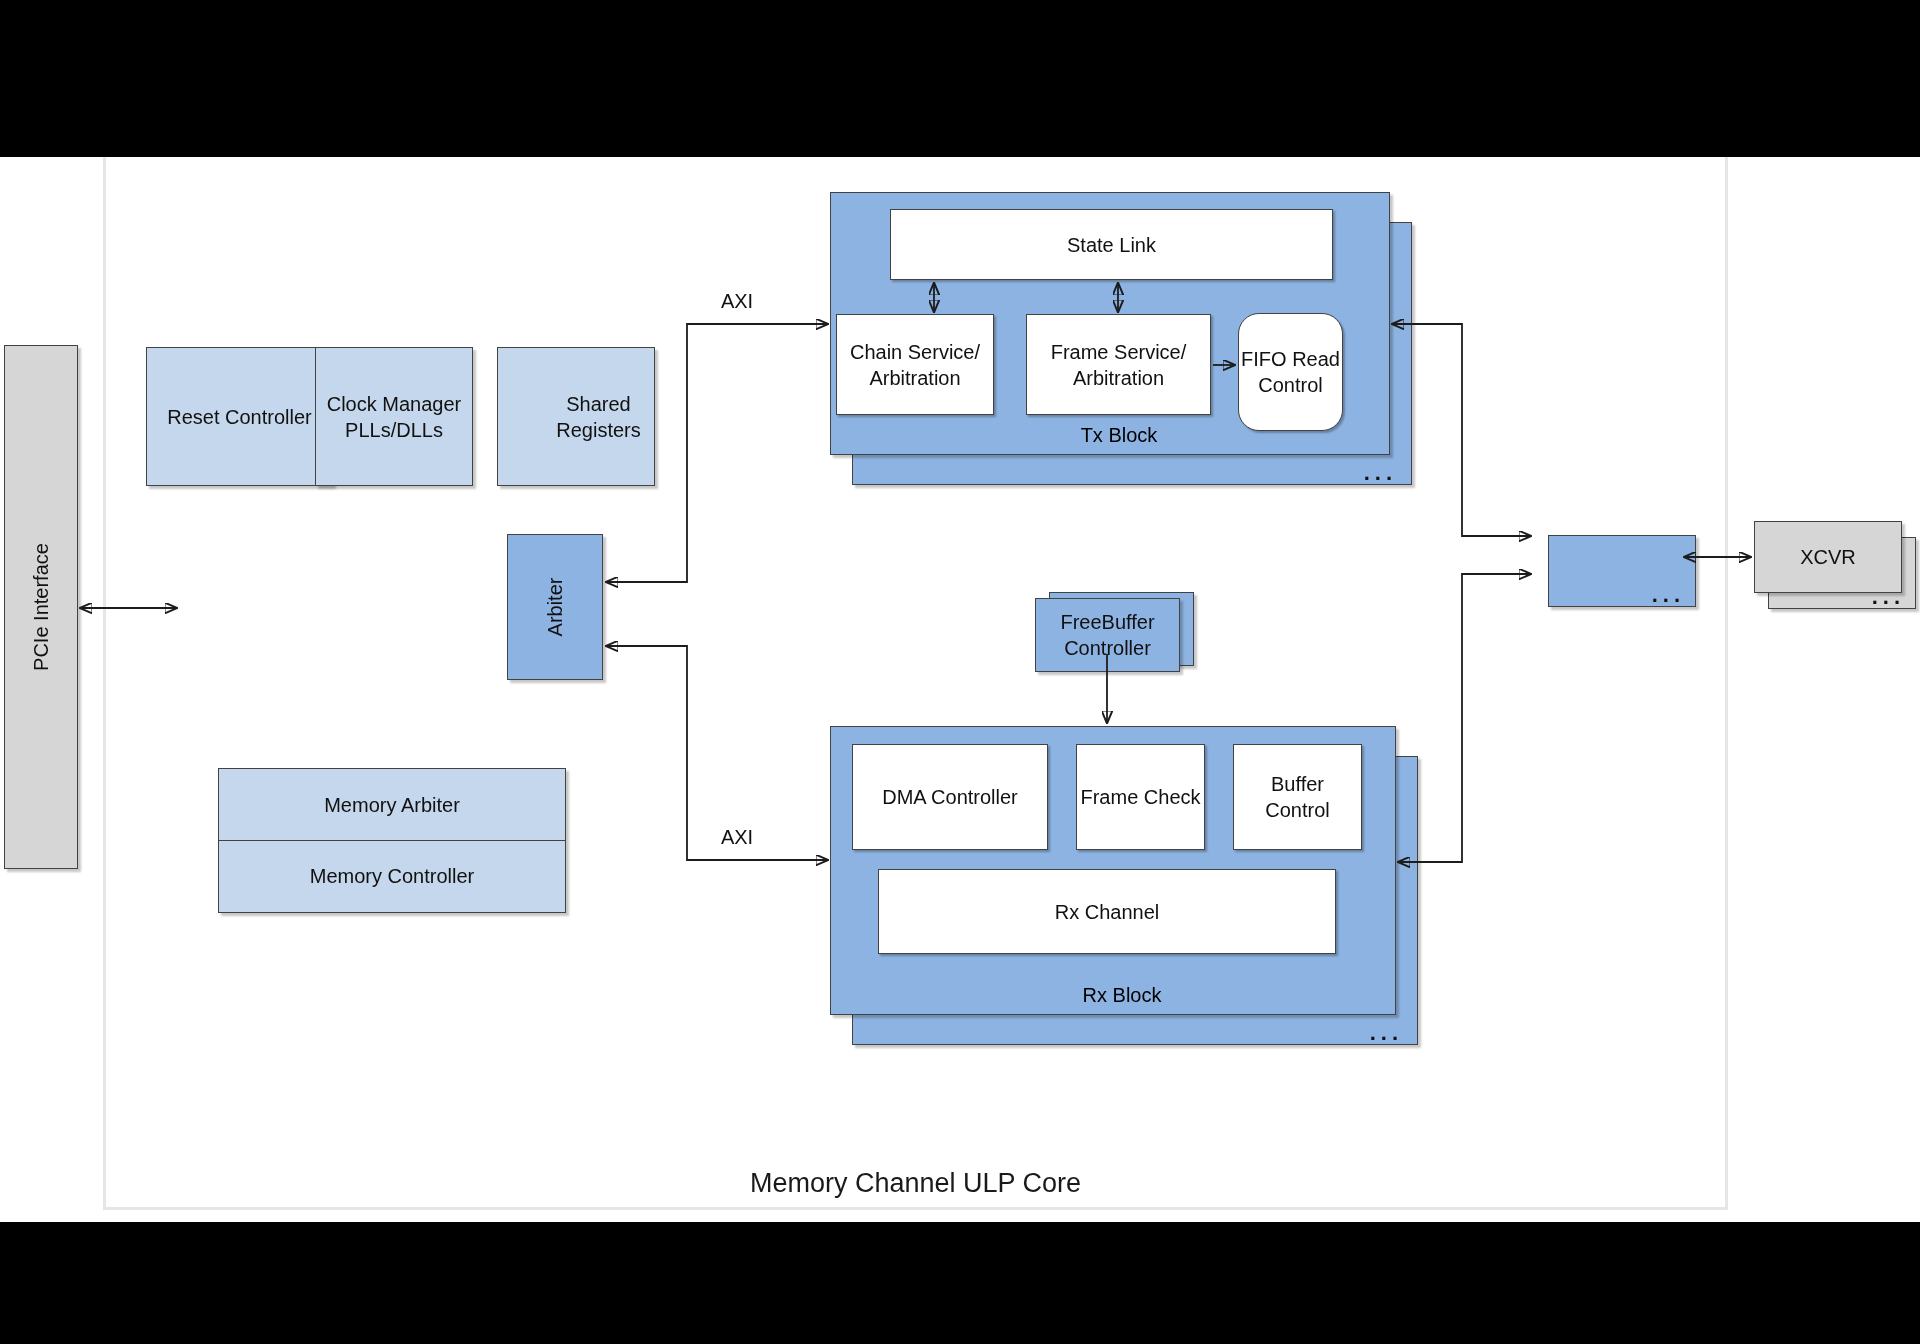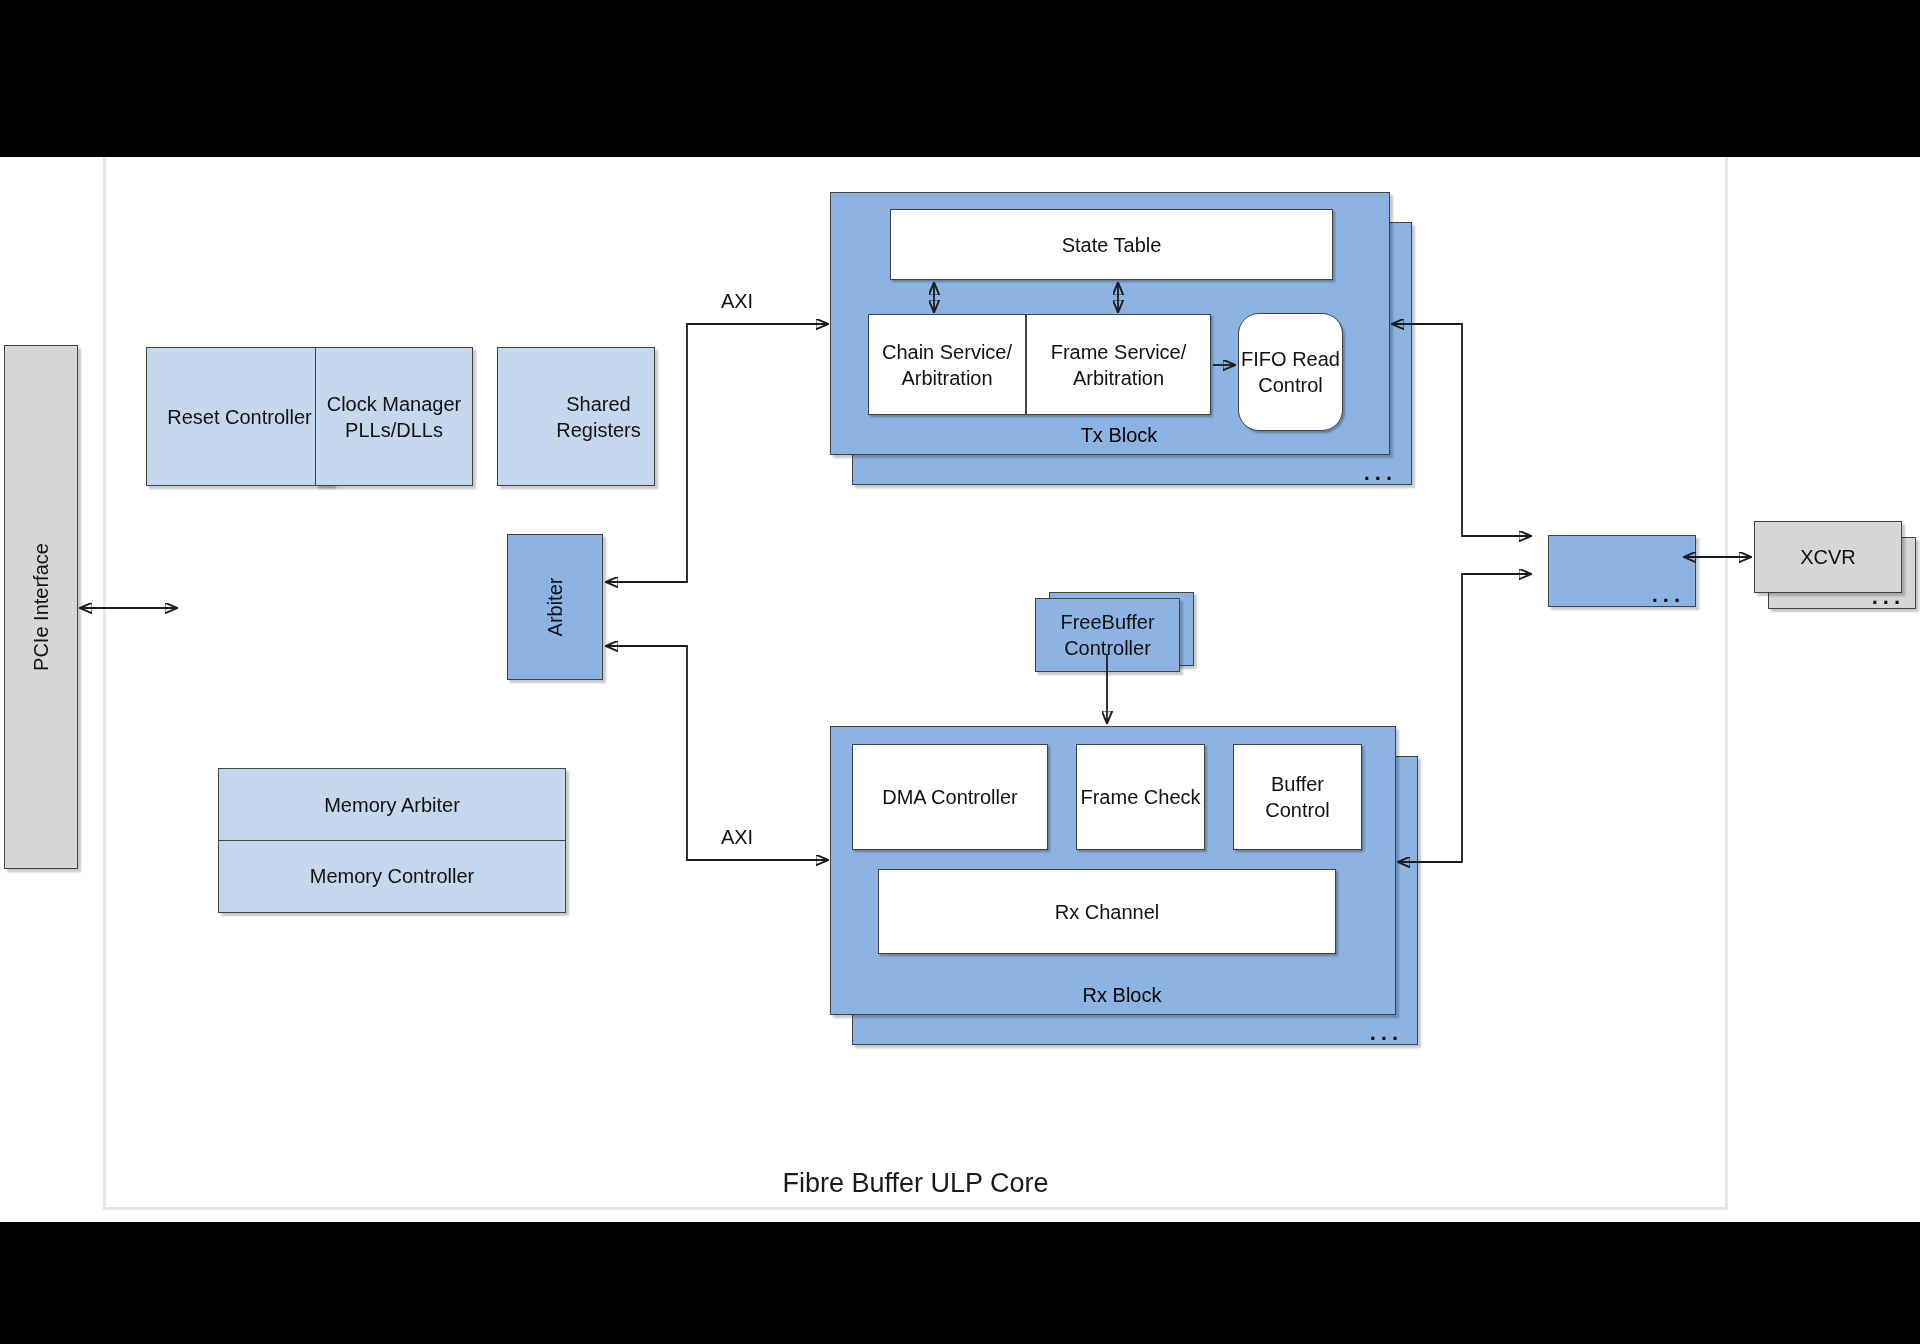--- a/index.html
+++ b/index.html
@@ -91,23 +91,23 @@
     </div>
   </div>
 
   <div class="blk mb stk" style="left:852px; top:222px; width:560px; height:263px;">
     <span class="dots">...</span>
   </div>
   <div class="blk mb" style="left:830px; top:192px; width:560px; height:263px;">
     <span class="blk-label">Tx Block</span>
   </div>
   <div class="blk wt" style="left:890px; top:209px; width:443px; height:71px;">
-    <span>State Table</span>
+    <span>State Link</span>
   </div>
-  <div class="blk wt" style="left:868px; top:314px; width:158px; height:101px;">
+  <div class="blk wt" style="left:836px; top:314px; width:158px; height:101px;">
     <span>Chain Service/
 Arbitration</span>
   </div>
   <div class="blk wt" style="left:1026px; top:314px; width:185px; height:101px;">
     <span>Frame Service/
 Arbitration</span>
   </div>
   <div class="blk wt" style="left:1238px; top:313px; width:105px; height:118px;border-radius:21px;">
     <span>FIFO Read
 Control</span>
@@ -148,21 +148,21 @@
   <div class="blk gy stk" style="left:1768px; top:537px; width:148px; height:72px;">
     <span class="dots" style="right:10px;">...</span>
   </div>
   <div class="blk gy" style="left:1754px; top:521px; width:148px; height:72px;">
     <span>XCVR</span>
   </div>
 
   <div class="float-label" style="left:695px; top:290px; width:84px;">AXI</div>
   <div class="float-label" style="left:695px; top:826px; width:84px;">AXI</div>
 
-  <div class="title">Fibre Buffer ULP Core</div>
+  <div class="title">Memory Channel ULP Core</div>
 
   <svg class="wires" width="1920" height="1344" viewBox="0 0 1920 1344">
     <defs>
       <marker id="ah" viewBox="0 0 12 10" refX="11.5" refY="5" markerWidth="13" markerHeight="11" markerUnits="userSpaceOnUse" orient="auto-start-reverse">
         <path d="M0,0 L12,5 L0,10 Z" fill="#1c1c1c" stroke="none"></path>
       </marker>
     </defs>
     <path d="M80,608 L177,608" marker-start="url(#ah)" marker-end="url(#ah)"></path>
     <path d="M606,582 L687,582 L687,324 L828,324" marker-start="url(#ah)" marker-end="url(#ah)"></path>
     <path d="M606,646 L687,646 L687,860 L828,860" marker-start="url(#ah)" marker-end="url(#ah)"></path>

